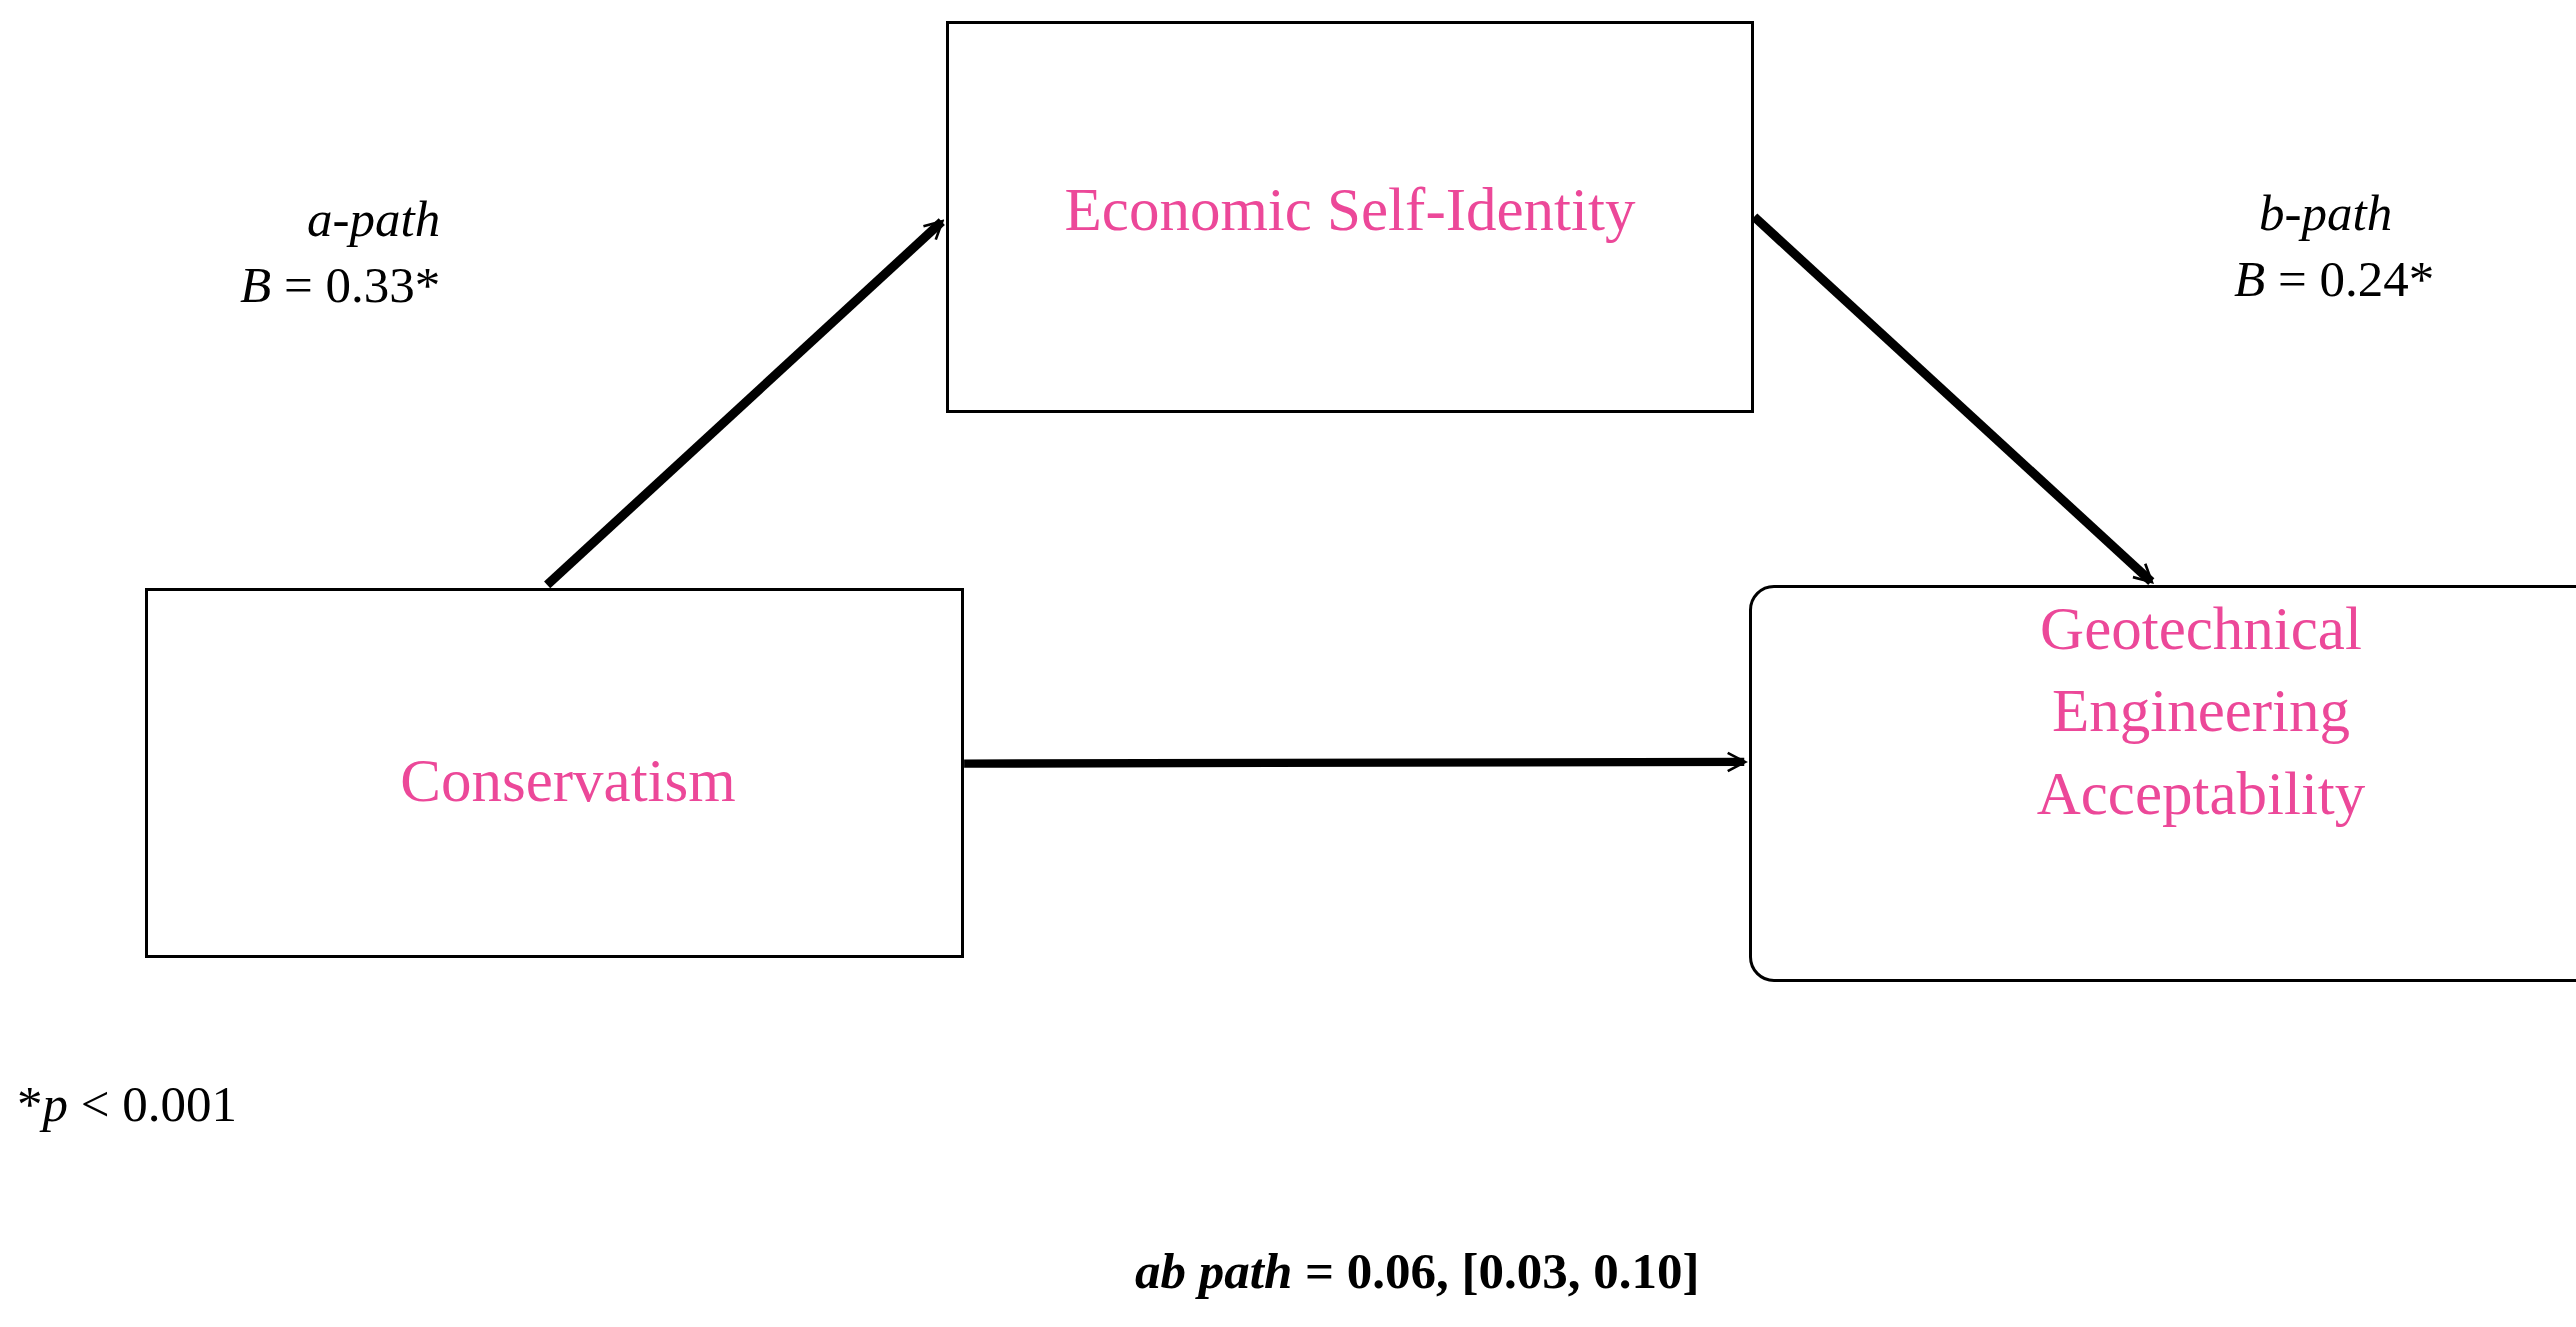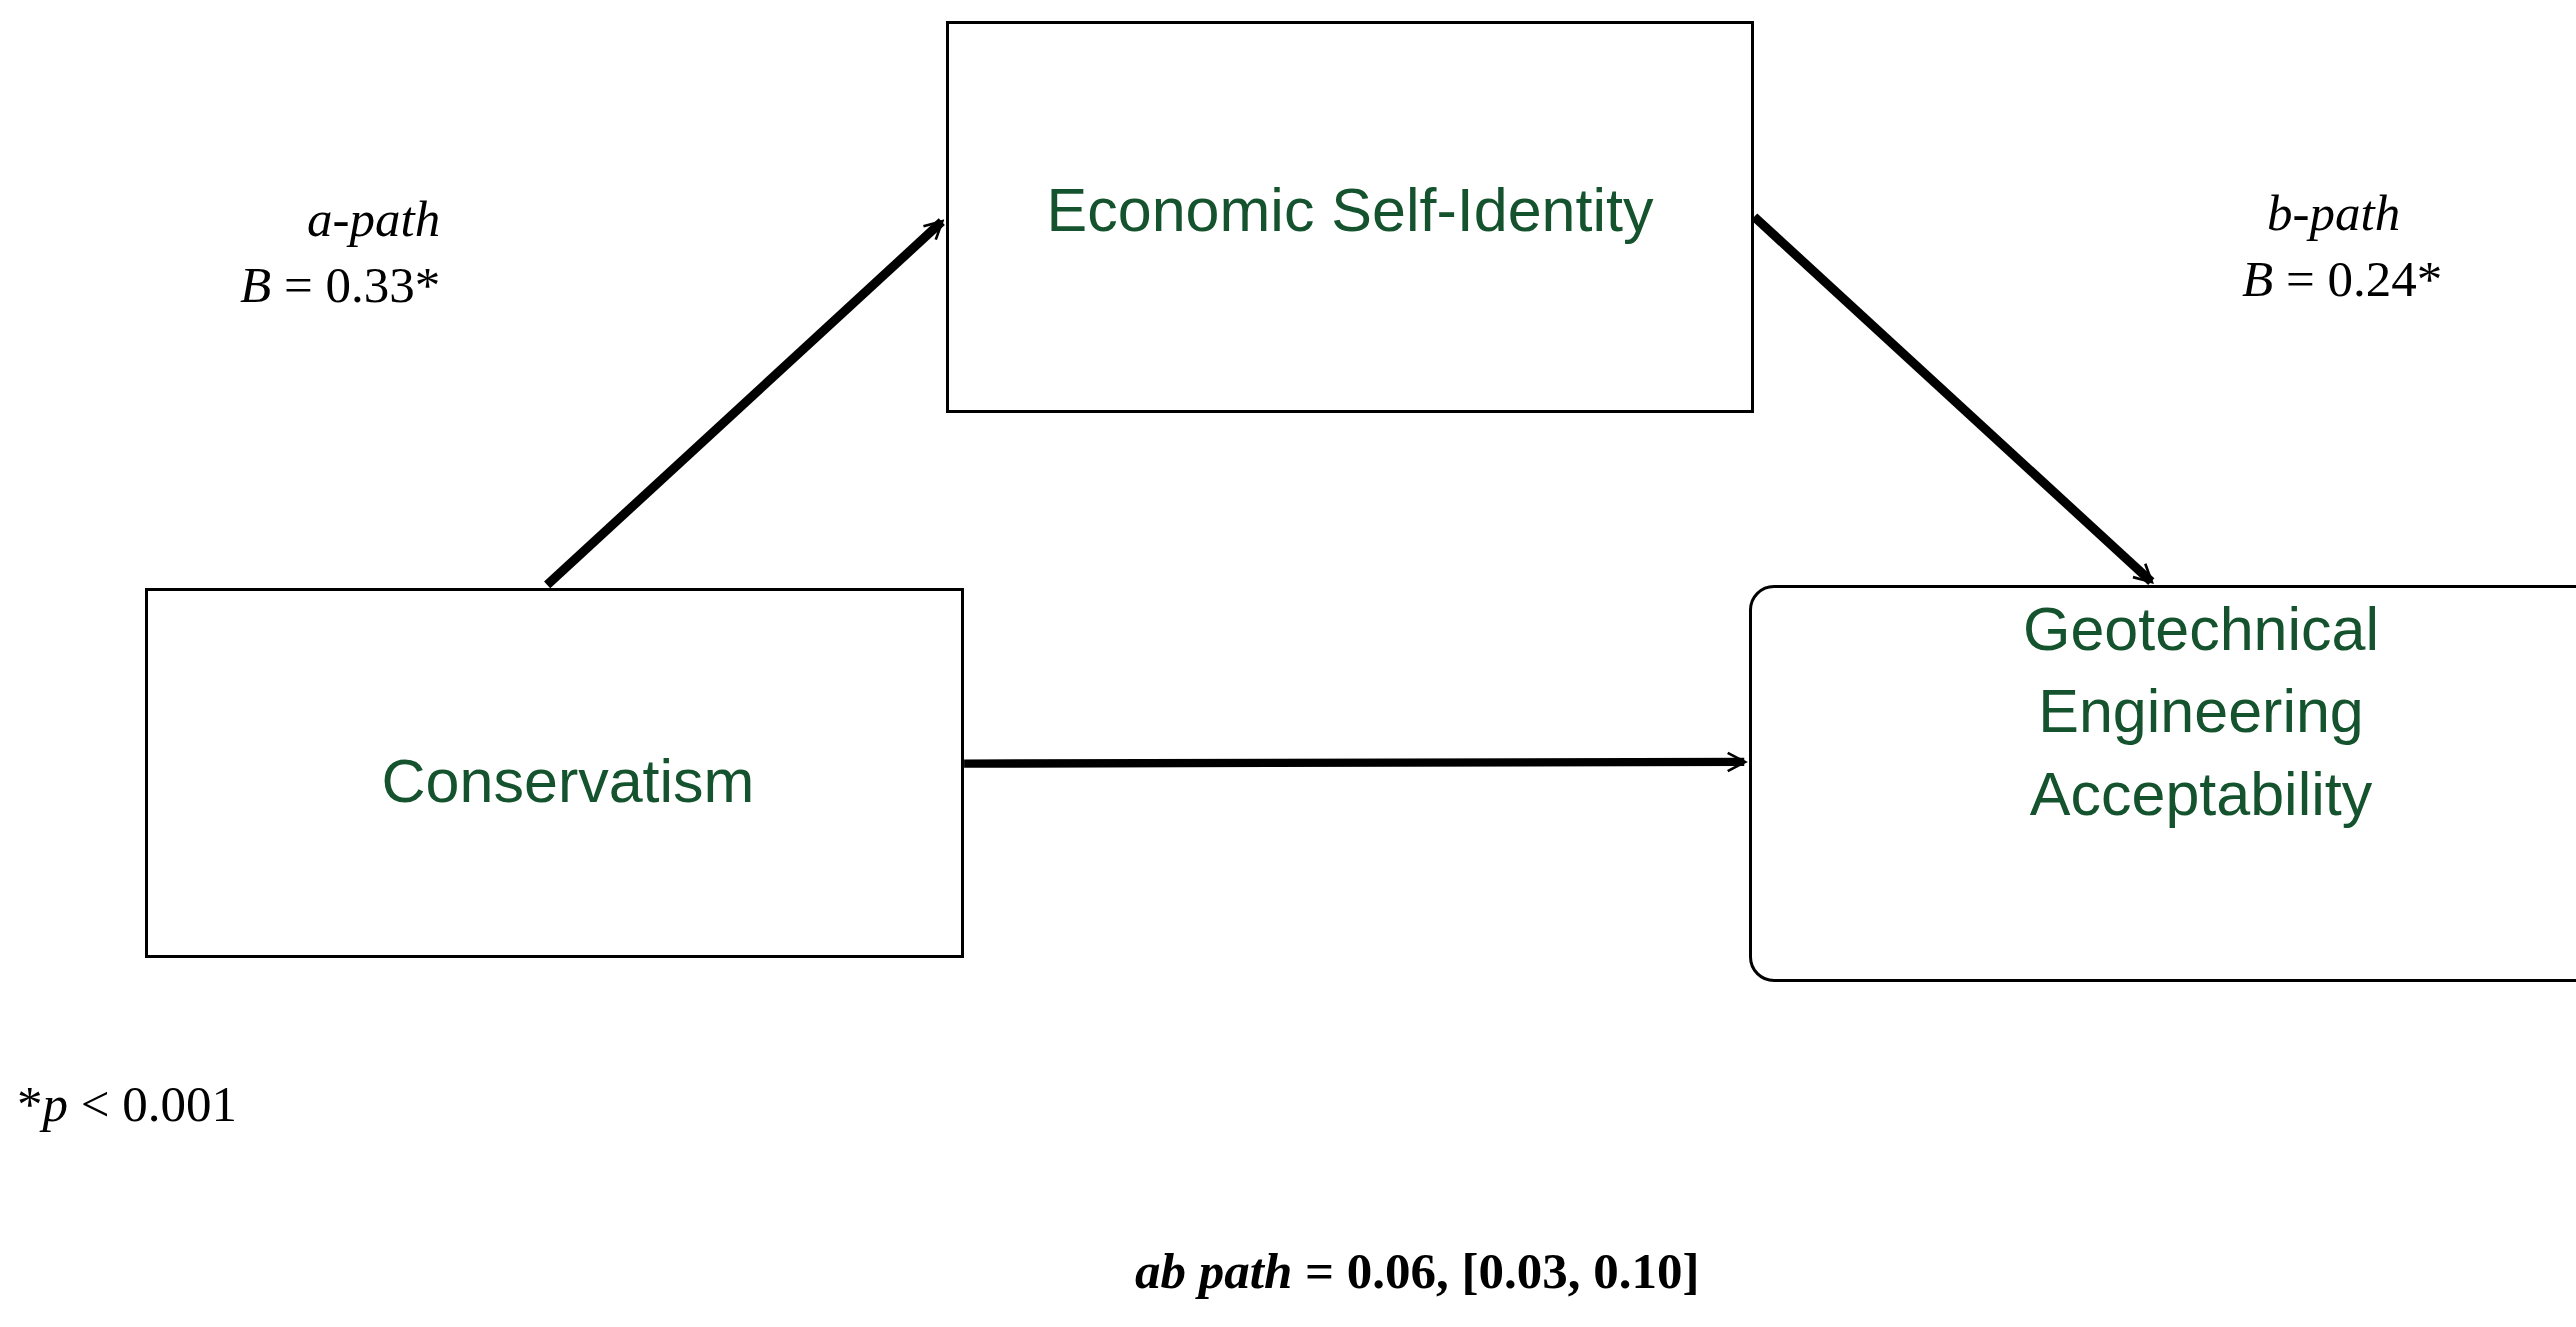--- a/index.html
+++ b/index.html
@@ -31,25 +31,25 @@
     position: absolute;
     box-sizing: border-box;
     border: 3.3px solid #000000;
     background: #ffffff;
     display: flex;
     align-items: center;
     justify-content: center;
     text-align: center;
   }
   .node-label {
-    font-family: Liberation Sans, sans-serif;
+    font-family: Liberation Serif, serif;
     font-size: 61px;
     line-height: 1.35;
     letter-spacing: 0px;
-    color: #14532d;
+    color: #ec4899;
     white-space: pre-line;
   }
   #node-mediator {
     left: 946px;
     top: 20.7px;
     width: 808px;
     height: 392px;
   }
   #node-mediator .node-label {
     position: relative;
@@ -88,21 +88,20 @@
   #label-a-path {
     left: 240px;
     top: 186px;
     text-align: right;
   }
   #label-a-path .line-1 { padding-left: 11.6px; }
   #label-b-path {
     left: 2234px;
     top: 180px;
     text-align: left;
-    margin-left: 8px;
   }
   #label-b-path .line-1 { padding-left: 25px; }
   #label-significance {
     left: 17px;
     top: 1071px;
   }
   #label-c-prime {
     left: 1251px;
     top: 1067px;
   }

